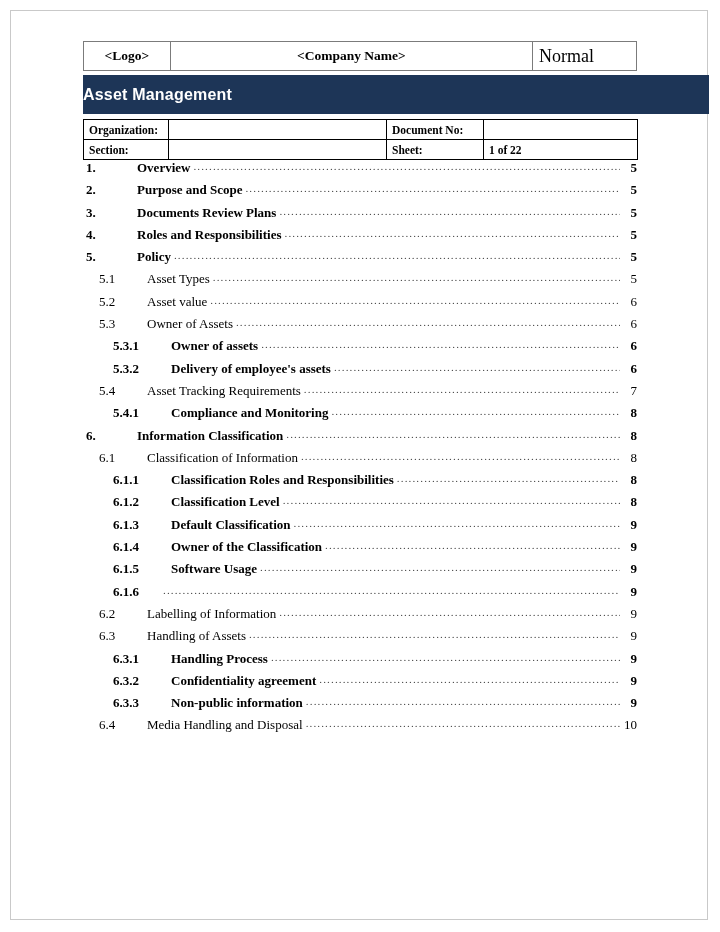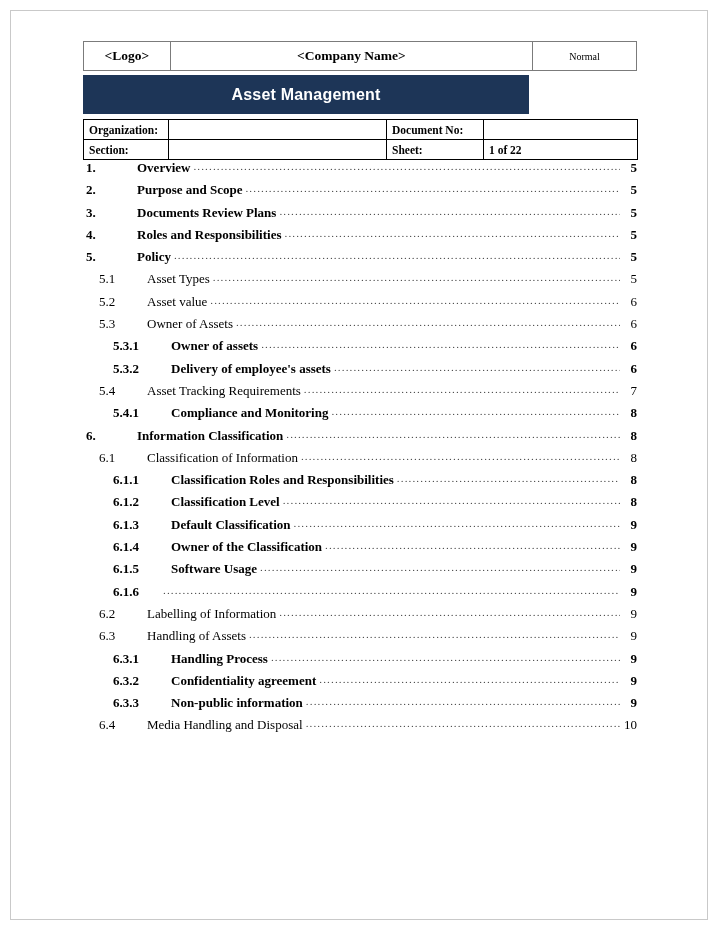--- a/index.html
+++ b/index.html
@@ -54,35 +54,34 @@
     font-size: 13.5px;
   }
   .hdr-company {
     width: 356px;
     text-align: center;
     font-weight: bold;
     font-size: 13.5px;
   }
   .hdr-status {
     width: 102px;
-    text-align: center;
+    text-align: left;
     font-weight: normal;
-    font-size: 10px;
+    font-size: 18px;
   }
 
   
   .title-banner {
-    width: 446px;
+    width: 626px;
     height: 39px;
     margin-top: 4px;
     background: #1d3557;
     color: #ffffff;
     display: flex;
     align-items: center;
-    justify-content: center;
     font-family: "Liberation Sans", "DejaVu Sans", sans-serif;
     font-weight: bold;
     font-size: 16px;
     letter-spacing: 0.2px;
     box-sizing: border-box;
   }
 
   
   .info-table {
     width: 554px;

